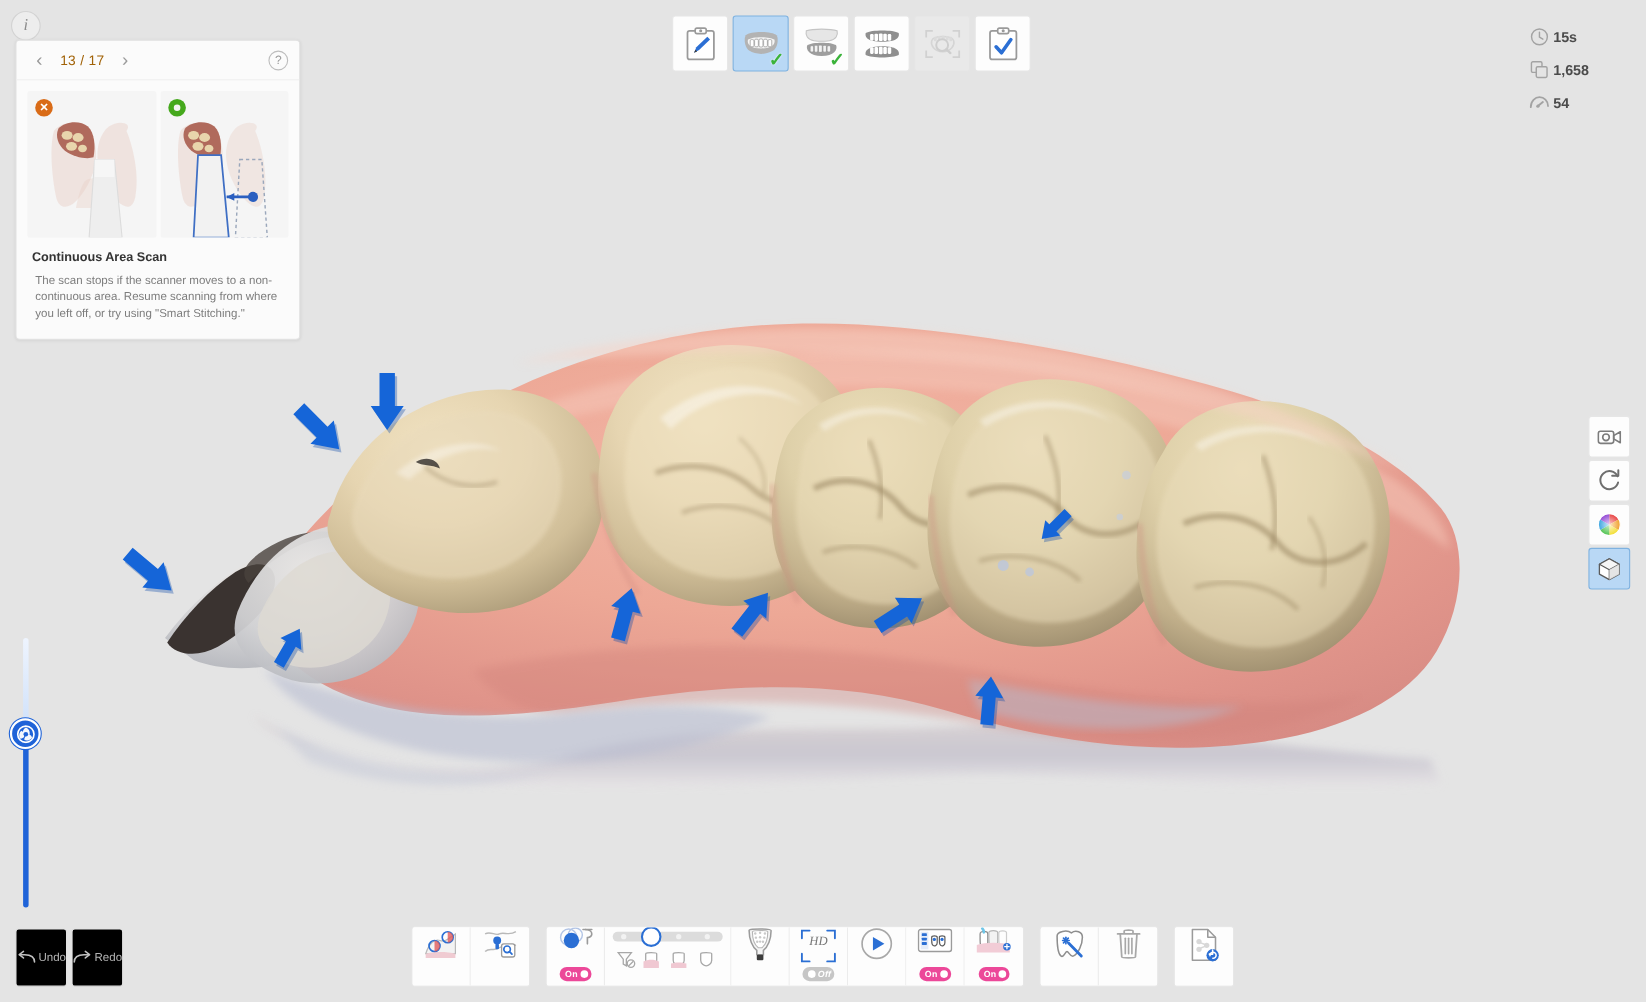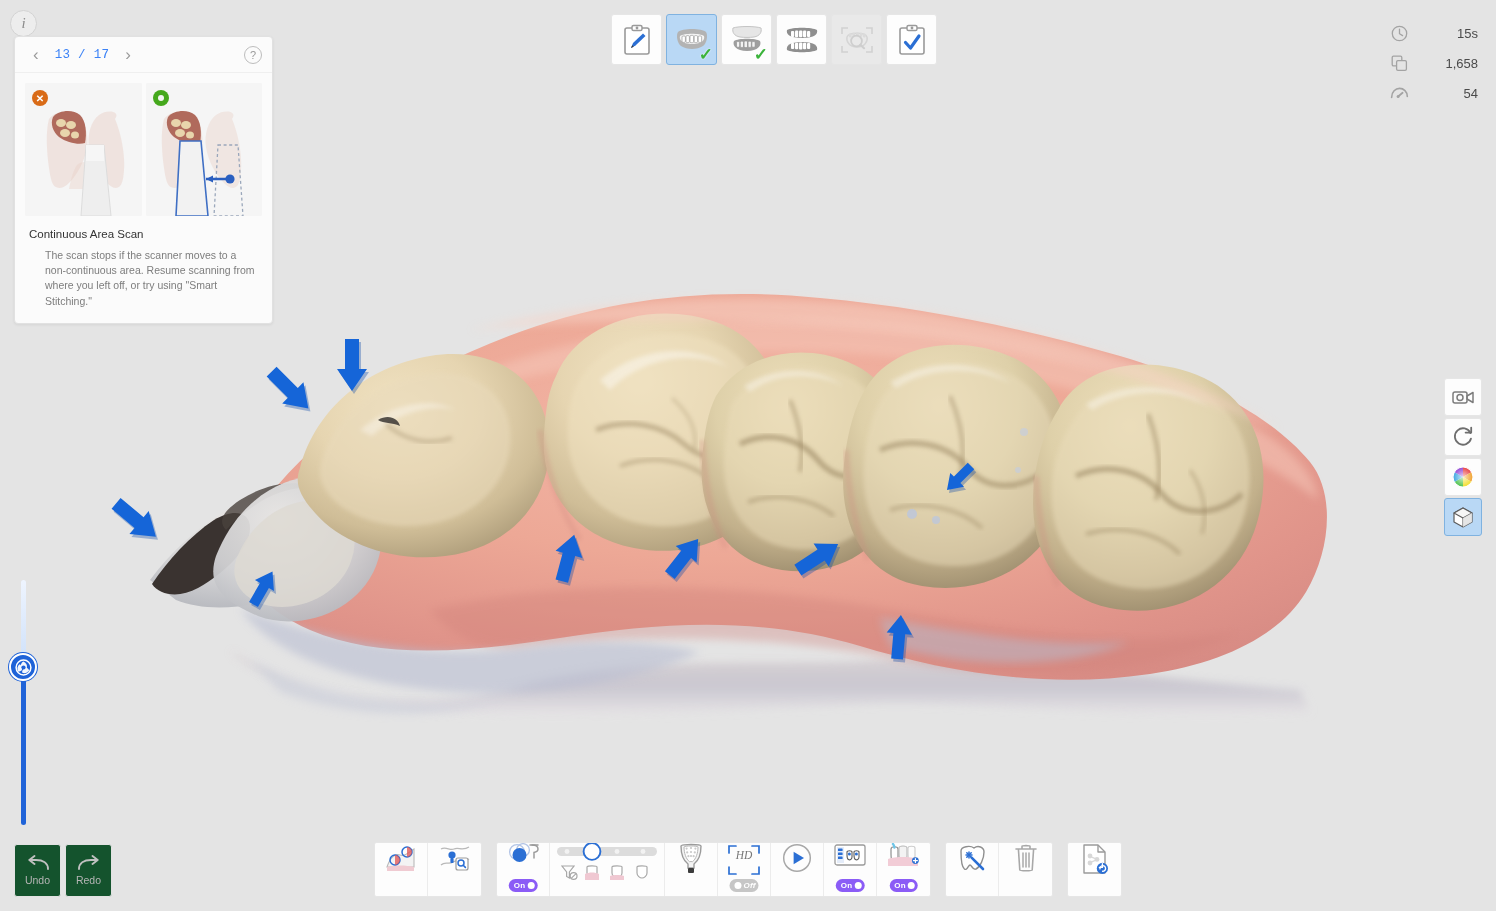--- a/index.html
+++ b/index.html
@@ -31,38 +31,38 @@
     position: absolute; left: 14px; top: 36px;
     width: 259px; background: #fbfbfb;
     border: 1px solid #e1e1e1; border-radius: 4px;
     box-shadow: 0 1px 3px rgba(0,0,0,.07);
   }
   #info-head {
     height: 36px; display: flex; align-items: center;
     padding: 0 10px 0 14px; border-bottom: 1px solid #efefef;
   }
   .chev { color: #9a9a9a; font-size: 17px; line-height: 1; cursor: pointer; padding: 2px 4px; font-weight: 300; }
-  #page-count { color: #3b82f6; font-size: 12.5px; margin: 0 12px; letter-spacing: .3px; font-family: Liberation Mono, monospace; }
+  #page-count { color: #a16207; font-size: 12.5px; margin: 0 12px; letter-spacing: .3px; }
   #help-btn {
     margin-left: auto; width: 18px; height: 18px; border-radius: 50%;
     border: 1px solid #bdbdbd; color: #9a9a9a; font-size: 11px;
     display: flex; align-items: center; justify-content: center; cursor: pointer;
   }
   #thumbs { display: flex; gap: 4px; padding: 10px 10px 0 10px; }
   .thumb { position: relative; width: 118px; height: 133px; background: #f4f4f4; border-radius: 2px; overflow: hidden; }
   .badge {
     position: absolute; left: 7px; top: 7px; width: 16px; height: 16px;
     border-radius: 50%; display: flex; align-items: center; justify-content: center;
     color: #fff; font-size: 10px; font-weight: bold; z-index: 3;
   }
   .badge.bad { background: #d96b17; }
   .badge.good { background: #45a81c; }
   .badge.good::after { content: ""; width: 6px; height: 6px; border-radius: 50%; background: #f4f4f4; }
-  #info-title { padding: 12px 4px 0 14px; font-size: 11.5px; font-weight: normal; color: #333; }
-  #info-text { padding: 8px 14px 14px 30px; font-size: 10.5px; line-height: 1.45; color: #7d7d7d; }
+  #info-title { padding: 12px 4px 0 14px; font-size: 11.5px; font-weight: bold; color: #333; }
+  #info-text { padding: 8px 14px 14px 17px; font-size: 10.5px; line-height: 1.45; color: #7d7d7d; }
 
   
   #top-toolbar {
     position: absolute; left: 611px; top: 14px;
     display: flex; gap: 4px;
   }
   .tbtn {
     width: 51px; height: 51px; background: #fdfdfd;
     border: 1px solid #e6e6e6; border-radius: 3px;
     position: relative; display: flex; align-items: center; justify-content: center;
@@ -73,21 +73,21 @@
   .tick {
     position: absolute; right: 3px; bottom: 1px; color: #3bb33b;
     font-size: 17px; font-weight: bold; line-height: 1;
     text-shadow: 0 0 2px #fff;
   }
 
   
   #stats { position: absolute; right: 18px; top: 18px; width: 92px; }
   .stat { display: flex; align-items: center; height: 30px; }
   .stat .si { width: 26px; display: flex; justify-content: center; color: #989898; }
-  .stat .sv { flex: 1; text-align: right; font-size: 13px; color: #4b4b4b; font-weight: normal; }
+  .stat .sv { flex: 1; text-align: left; font-size: 13px; color: #4b4b4b; font-weight: bold; }
 
   
   #right-toolbar { position: absolute; right: 14px; top: 378px; display: flex; flex-direction: column; gap: 2px; }
   .rbtn {
     width: 38px; height: 38px; background: #fdfdfd; border: 1px solid #e6e6e6;
     border-radius: 3px; display: flex; align-items: center; justify-content: center;
     cursor: pointer;
   }
   .rbtn.active { background: #b9d8f5; border-color: #7fb2e0; }
 
@@ -99,22 +99,22 @@
   #vhandle {
     position: absolute; left: -10px; top: 73px; width: 28px; height: 28px;
     border-radius: 50%; background: #1f63d8; border: 2px solid #ffffff;
     box-shadow: 0 0 0 1px #1f63d8; display: flex; align-items: center; justify-content: center;
     cursor: pointer;
   }
 
   
   #undo-redo { position: absolute; left: 14px; bottom: 14px; display: flex; gap: 4px; }
   .urbtn {
-    width: 47px; height: 53px; background: #14532d; border: 1px solid #e2e2e2; border-radius: 3px;
-    display: flex; flex-direction: column; align-items: center; justify-content: center; gap: 2px;
+    width: 47px; height: 53px; background: #000000; border: 1px solid #e2e2e2; border-radius: 3px;
+    display: flex; align-items: center; justify-content: center; gap: 2px;
     color: #b5b5b5; font-size: 10.5px; cursor: default;
   }
 
   
   #bottom-toolbar {
     position: absolute; left: 50%; transform: translateX(-50%); bottom: 14px;
     display: flex; align-items: stretch; gap: 14px;
   }
   .bgroup { display: flex; background: #fdfdfd; border: 1px solid #e6e6e6; border-radius: 3px; overflow: hidden; }
   .bbtn {
@@ -122,21 +122,21 @@
     position: relative; cursor: pointer; border-right: 1px solid #ececec; background: #fdfdfd;
   }
   .bbtn:last-child { border-right: none; }
   .bbtn.wide { width: 115px; }
   .toggle {
     position: absolute; left: 50%; transform: translateX(-50%); bottom: 4px;
     height: 13px; padding: 0 3px 0 5px; border-radius: 7px;
     display: flex; align-items: center; gap: 2px;
     font-size: 8px; font-weight: bold; color: #fff; letter-spacing: .2px;
   }
-  .toggle.on { background: #8b5cf6; }
+  .toggle.on { background: #ec4899; }
   .toggle.off { background: #c6c6c6; font-style: italic; }
   .toggle .knob { width: 7px; height: 7px; border-radius: 50%; background: #fff; }
   .toggle.off .knob { order: -1; }
 </style>
 </head>
 <body>
 
 <div id="app">
 
   <div id="viewport">

